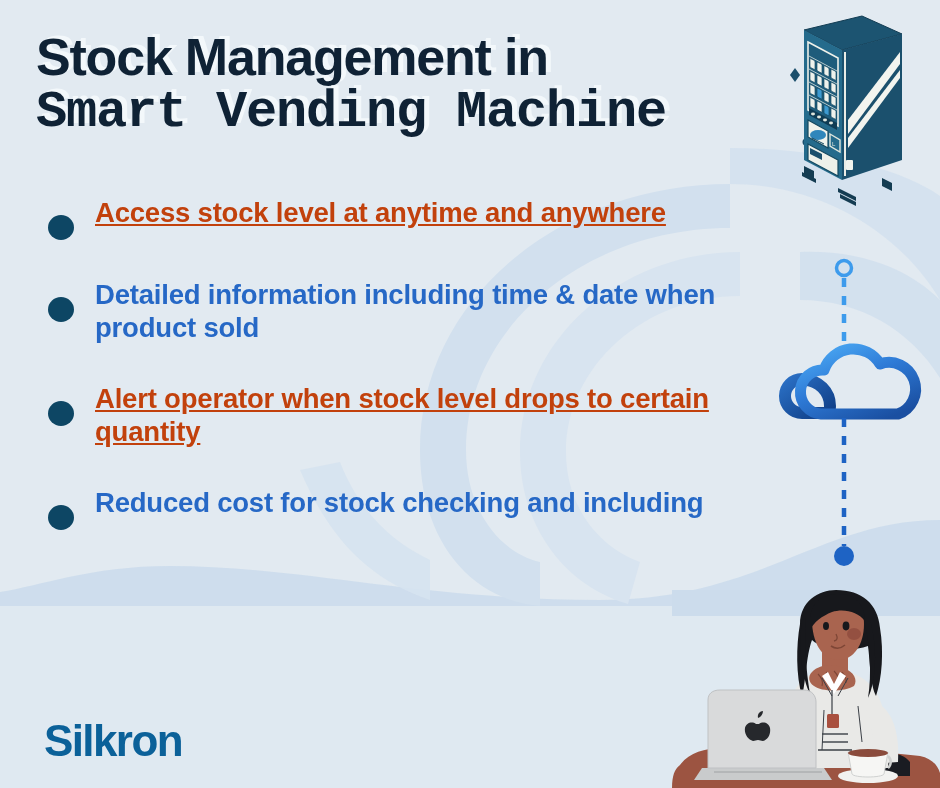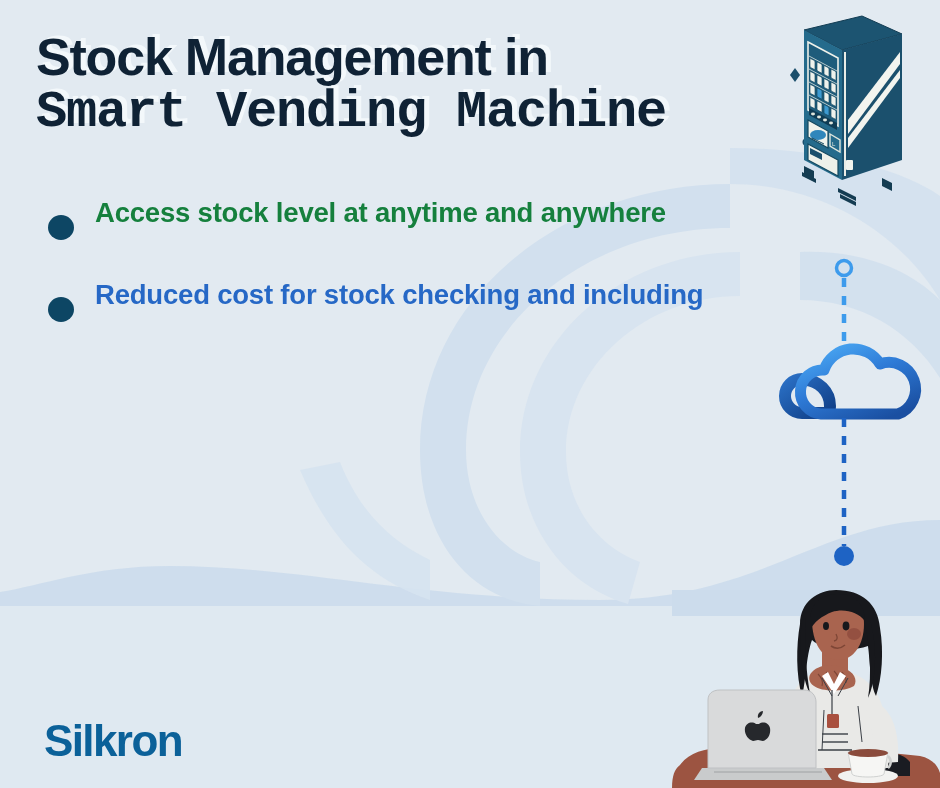--- a/index.html
+++ b/index.html
@@ -29,21 +29,21 @@
   .bullets{position:absolute;left:48px;top:196px;width:700px;z-index:6;}
   .bullet-row{display:flex;align-items:flex-start;margin-bottom:38px;}
   .dot{
     width:26px;height:25px;border-radius:50%;
     background:#0d4664;flex:0 0 auto;margin-top:19px;
   }
   .btext{
     margin-left:21px;font-size:27.5px;line-height:1.2;
     font-weight:600;letter-spacing:-0.2px;
   }
-  .navy{color:#15803d;}
+  .navy{color:#c2410c;text-decoration:underline;}
   .blue{color:#2668c6;}
 
   
   .logo{
     position:absolute;left:44px;top:716px;
     font-size:44px;font-weight:bold;letter-spacing:-1.6px;
     color:#0b6199;z-index:7;
   }
 
   
@@ -94,21 +94,29 @@
     <span class="l2">Smart Vending Machine</span>
   </div>
 
   <div class="bullets">
 
     <div class="bullet-row">
       <div class="dot"></div>
       <div class="btext navy">Access stock level at anytime and anywhere</div>
     </div>
 
-
+    <div class="bullet-row">
+      <div class="dot"></div>
+      <div class="btext blue">Detailed information including time &amp; date when product sold</div>
+    </div>
+
+    <div class="bullet-row">
+      <div class="dot"></div>
+      <div class="btext navy">Alert operator when stock level drops to certain quantity</div>
+    </div>
 
     <div class="bullet-row">
       <div class="dot"></div>
       <div class="btext blue">Reduced cost for stock checking and including</div>
     </div>
 
   </div>
 
   <div class="logo">Silkron</div>
 

